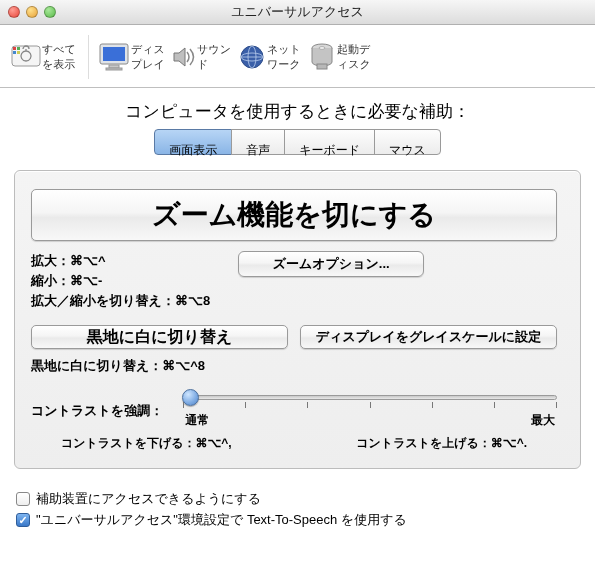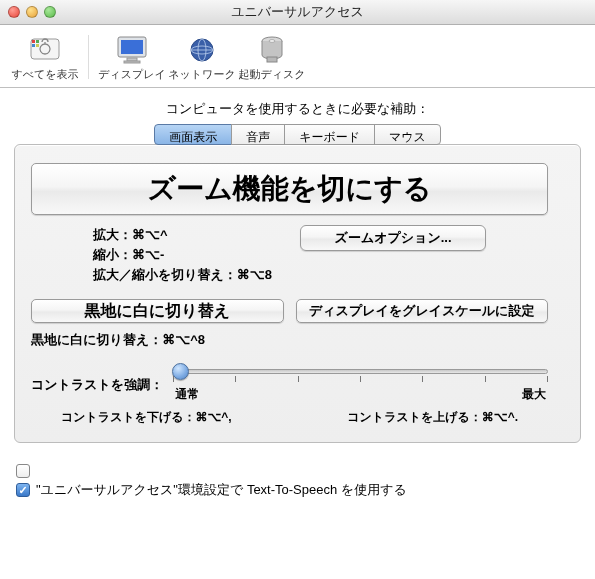--- a/index.html
+++ b/index.html
@@ -28,69 +28,69 @@
   .title { position: absolute; left: 0; right: 0; text-align: center; font-size: 13px; color: #222; }
   .toolbar {
     height: 63px;
     background: #fff;
     border-bottom: 1px solid #bfbfbf;
     display: flex;
     align-items: center;
     padding: 4px 10px 2px 10px;
     gap: 0;
   }
-  .tb-item { display: flex; flex-direction: column; align-items: center; width: 70px; font-size: 11px; color: #333; }
+  .tb-item { display: flex; flex-direction: row; align-items: center; width: 70px; font-size: 11px; color: #333; }
   .tb-icon { width: 34px; height: 34px; display: flex; align-items: center; justify-content: center; }
   .tb-sep { width: 1px; height: 44px; background: #ddd; margin: 0 8px; }
-  .heading { text-align: center; font-size: 13px; margin: 12px 0 6px 0; color: #000; }
+  .heading { text-align: center; font-size: 17px; margin: 12px 0 6px 0; color: #000; }
   .tabs { display: flex; justify-content: center; margin-bottom: -1px; position: relative; z-index: 2;}
   .tab {
     border: 1px solid #9a9a9a;
     background: linear-gradient(#fdfdfd, #ececec);
-    padding: 4px 14px;
+    padding: 12px 14px;
     font-size: 12px;
     margin-left: -1px;
     height: 21px;
     line-height: 16px;
   }
   .tab:first-child { border-radius: 4px 0 0 4px; margin-left: 0;}
   .tab:last-child { border-radius: 0 4px 4px 0; }
   .tab.active {
     background: linear-gradient(#b7d5f5, #8ab5e6);
     border-color: #5a7aa5;
   }
   .panel {
-    margin: 0 14px 12px 14px;
+    margin: 16px 14px 12px 14px;
     border: 1px solid #bcbcbc;
     border-radius: 6px;
     background: linear-gradient(#f4f4f4, #eeeeee);
-    padding: 18px 32px 16px 16px;
+    padding: 18px 23px 16px 16px;
     box-shadow: inset 0 1px 0 #fff;
   }
   .aqua-btn {
     background: linear-gradient(#ffffff 0%, #f5f5f5 45%, #eaeaea 55%, #f8f8f8 100%);
     border: 1px solid #9a9a9a;
     border-radius: 5px;
     box-shadow: 0 1px 1px rgba(0,0,0,0.15);
     text-align: center;
     display: flex;
     align-items: center;
     justify-content: center;
     font-family: inherit;
     color: #000;
   }
   .big-btn { width: 100%; height: 52px; font-size: 28px; font-weight: bold; margin-bottom: 10px; }
-  .row { display: flex; justify-content: center; align-items: flex-start; gap: 28px; }
+  .row { display: flex; justify-content: flex-start; align-items: flex-start; gap: 28px; }
   .shortcuts { font-size: 13px; line-height: 1.55; font-weight: bold; }
   .opt-btn { width: 186px; height: 26px; font-size: 13px; font-weight: bold; border-radius: 6px; }
   .mid-row { display: flex; gap: 12px; margin-top: 14px; }
   .mid-btn { flex: 1; height: 24px; font-size: 16px; font-weight: bold; }
   .mid-btn.small-text { font-size: 13px; text-align: right; }
   .subline { font-size: 13px; font-weight: bold; margin-top: 8px; }
-  .slider-row { display: flex; align-items: center; margin-top: 18px; gap: 10px;}
+  .slider-row { display: flex; align-items: center; margin-top: 18px; gap: 20px;}
   .slider-label { font-size: 13px; font-weight: bold; white-space: nowrap; }
   .slider-wrap { flex: 1; position: relative; padding-top: 2px;}
   .track { height: 5px; background: linear-gradient(#c8c8c8,#e8e8e8); border: 1px solid #9a9a9a; border-radius: 3px; position: relative; }
   .ticks { display: flex; justify-content: space-between; position: absolute; left: 0; right: 0; top: 9px;}
   .tick { width: 1px; height: 6px; background: #777; }
   .thumb {
     position: absolute; top: -7px; left: -2px;
     width: 17px; height: 17px; border-radius: 50%;
     background: radial-gradient(circle at 35% 30%, #cfe6ff, #7ba9e2 60%, #5585c4);
     border: 1px solid #4b6f9d;
@@ -143,20 +143,29 @@
         <rect x="6" y="6" width="22" height="14" fill="#3a6fd8"></rect>
         <rect x="12" y="24" width="10" height="3" fill="#c8c8c8" stroke="#999"></rect>
         <rect x="9" y="27" width="16" height="2" fill="#bcbcbc" stroke="#999"></rect>
       </svg>
     </div>
     <span>ディスプレイ</span>
   </div>
   <div class="tb-item">
     <div class="tb-icon">
       <svg width="30" height="30" viewBox="0 0 30 30">
+        <path d="M7 11 h5 l6 -5 v18 l-6 -5 h-5 z" fill="#bfbfbf" stroke="#777"></path>
+        <path d="M20 10 q4 5 0 10 M23 7 q7 8 0 16" fill="none" stroke="#888" stroke-width="1.5"></path>
+      </svg>
+    </div>
+    <span>サウンド</span>
+  </div>
+  <div class="tb-item">
+    <div class="tb-icon">
+      <svg width="30" height="30" viewBox="0 0 30 30">
         <circle cx="15" cy="15" r="11" fill="#3a5fa8" stroke="#2a4a88"></circle>
         <ellipse cx="15" cy="15" rx="11" ry="4" fill="none" stroke="#bcd0ef" stroke-width="0.8"></ellipse>
         <ellipse cx="15" cy="15" rx="4" ry="11" fill="none" stroke="#bcd0ef" stroke-width="0.8"></ellipse>
         <line x1="4" y1="15" x2="26" y2="15" stroke="#bcd0ef" stroke-width="0.8"></line>
       </svg>
     </div>
     <span>ネットワーク</span>
   </div>
   <div class="tb-item">
     <div class="tb-icon">
@@ -221,18 +230,19 @@
   </div>
   <div class="slider-hints">
     <span>コントラストを下げる：⌘⌥^,</span>
     <span>コントラストを上げる：⌘⌥^.</span>
   </div>
 </div>
 
 <div class="footer">
   <div class="chk-row">
     <span class="chk"></span>
+    <span>補助装置にアクセスできるようにする</span>
   </div>
   <div class="chk-row">
     <span class="chk checked"></span>
     <span>"ユニバーサルアクセス"環境設定で Text-To-Speech を使用する</span>
   </div>
 </div>
 
 </body></html>

